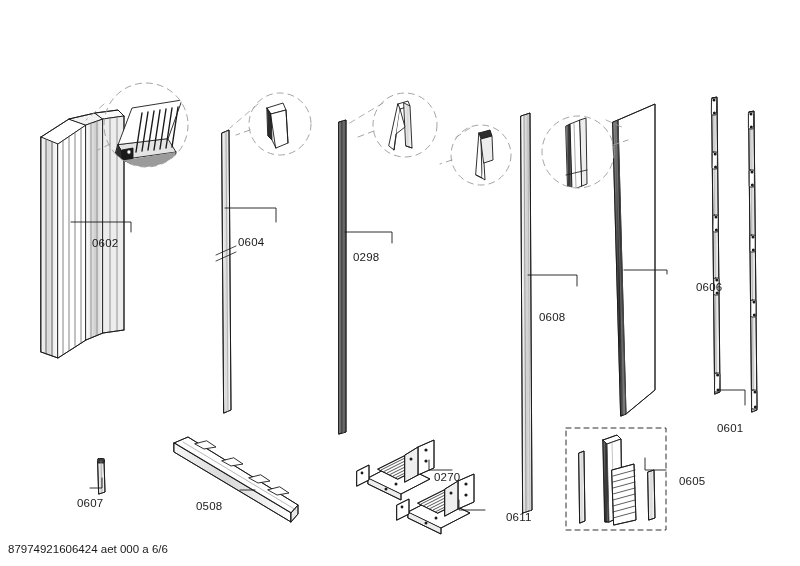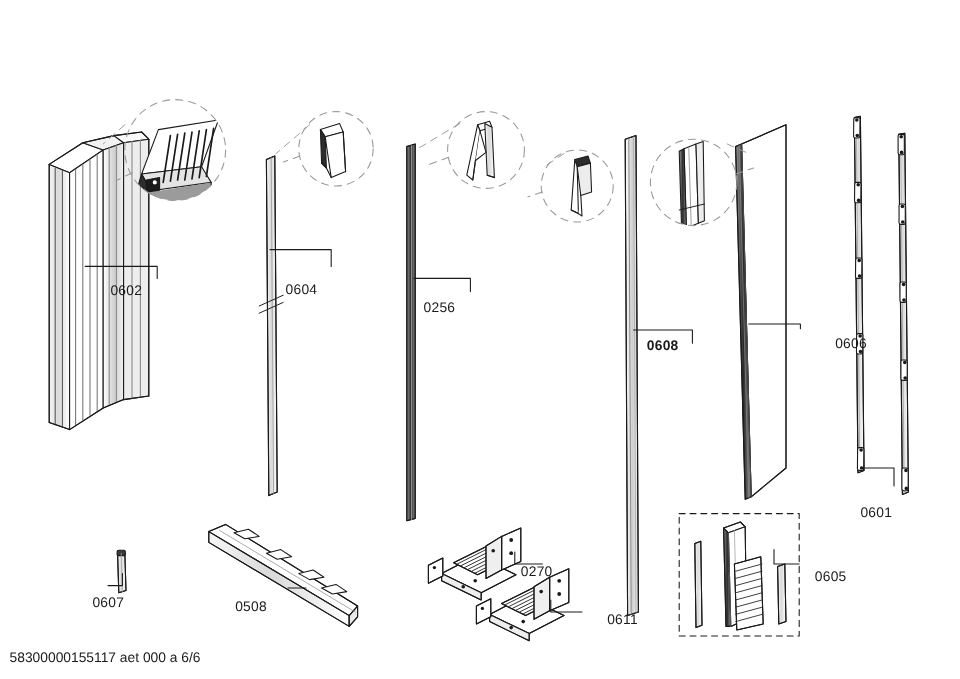--- a/index.html
+++ b/index.html
@@ -366,25 +366,25 @@
     <path d="M459,500 L459,510 L485,510"></path>
     <path d="M666,470 L645,470 L645,458"></path>
     <path d="M719,390 L745,390 L745,405"></path>
   </g>
 
   </g>
 </svg>
 
 <div class="lbl" style="left:92px;  top:237px;">0602</div>
 <div class="lbl" style="left:238px; top:236px;">0604</div>
-<div class="lbl" style="left:353px; top:251px;">0256</div>
-<div class="lbl" style="left:539px; top:283px;font-weight:bold;">0608</div>
+<div class="lbl" style="left:353px; top:251px;">0298</div>
+<div class="lbl" style="left:539px; top:311px;">0608</div>
 <div class="lbl" style="left:696px; top:281px;">0606</div>
 <div class="lbl" style="left:717px; top:410px;margin-top:12px;">0601</div>
 <div class="lbl" style="left:77px;  top:497px;">0607</div>
 <div class="lbl" style="left:196px; top:500px;">0508</div>
 <div class="lbl" style="left:434px; top:471px;">0270</div>
 <div class="lbl" style="left:506px; top:511px;">0611</div>
 <div class="lbl" style="left:679px; top:475px;">0605</div>
 
-<div class="footer-code">58300000155117 aet 000 a 6/6</div>
+<div class="footer-code">87974921606424 aet 000 a 6/6</div>
 
 </div>
 
 </body></html>

